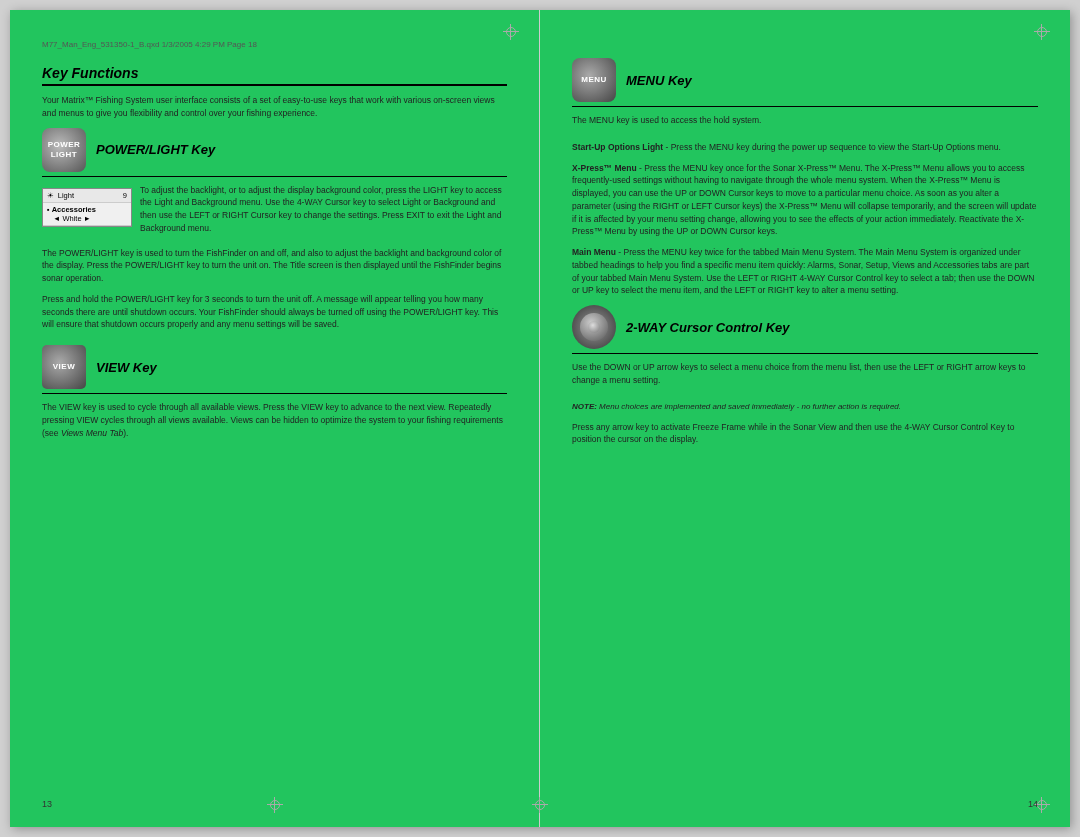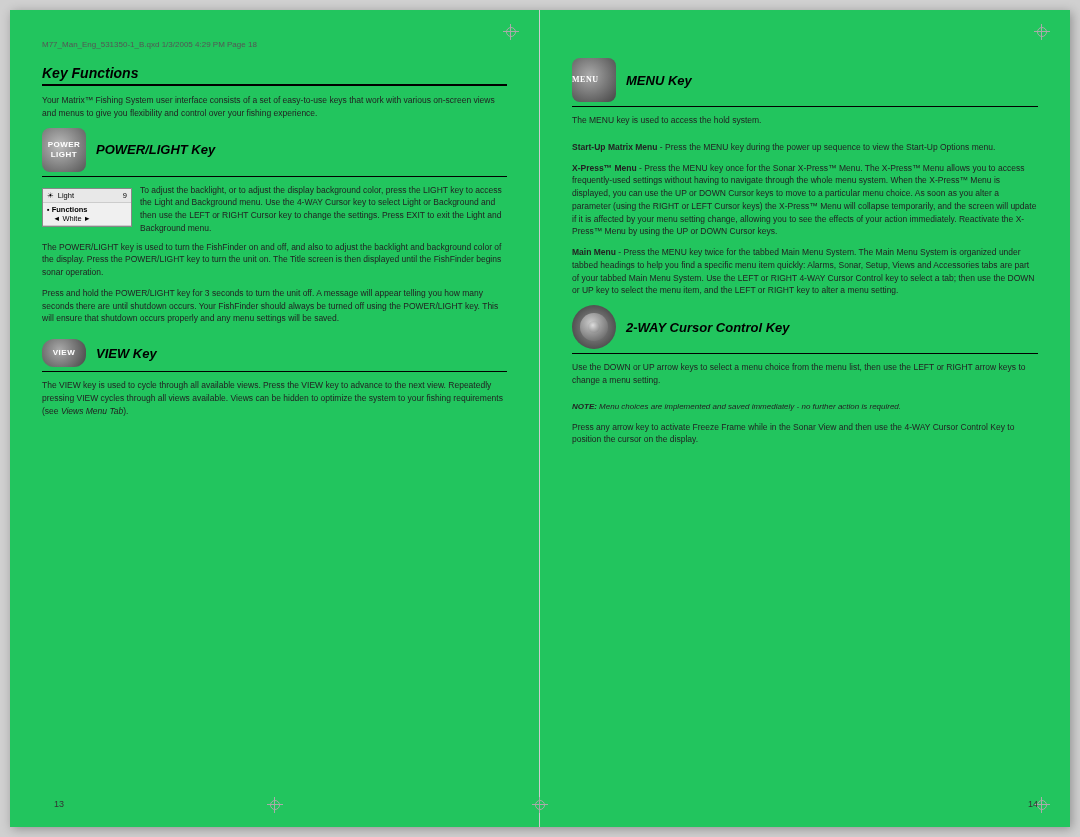--- a/index.html
+++ b/index.html
@@ -49,38 +49,38 @@
       width: 44px;
       height: 44px;
       display: flex;
       align-items: center;
       justify-content: center;
       flex-shrink: 0;
     }
 
     .key-icon-view {
       background: radial-gradient(circle at 40% 40%, #aaa, #444);
-      border-radius: 12px;
+      border-radius: 5px;
       width: 44px;
-      height: 28px;
+      height: 44px;
       display: flex;
       align-items: center;
       justify-content: center;
       flex-shrink: 0;
     }
 
     .key-icon-menu {
       background: radial-gradient(circle at 40% 40%, #aaa, #444);
       border-radius: 8px;
       width: 44px;
       height: 44px;
       display: flex;
       align-items: center;
-      flex-shrink: 0;
-      font-family: Liberation Serif, serif;
+      justify-content: center;
+      flex-shrink: 0;
     }
 
     .key-icon-4way {
       background: radial-gradient(circle at 50% 50%, #999, #333);
       border-radius: 50%;
       width: 44px;
       height: 44px;
       display: flex;
       align-items: center;
       justify-content: center;
@@ -180,21 +180,20 @@
 
     .note-bold {
       font-weight: bold;
     }
 
     .page-number {
       position: absolute;
       bottom: 18px;
       font-size: 9px;
       color: #333;
-      margin-left: 12px;
     }
 
     .page-number-left { left: 32px; }
     .page-number-right { right: 32px; }
 
     .bold-text { font-weight: bold; }
   </style>
 </head>
 <body>
 
@@ -238,36 +237,36 @@
           <div style="flex-shrink:0; width:88px; margin-top:2px;">
             <div class="menu-mockup">
               <div class="menu-row selected">
                 <span>☀</span>
                 <span style="flex:1; font-size:7.5px;">Light</span>
                 <span style="font-size:7.5px;">9</span>
               </div>
               <div style="padding:2px 4px; border-bottom:1px solid #ccc;">
                 <div style="font-size:7.5px; font-weight:bold; display:flex; align-items:center; gap:2px;">
                   <span>▪</span>
-                  <span>Functions</span>
+                  <span>Accessories</span>
                 </div>
                 <div style="font-size:7.5px; padding-left:6px; display:flex; align-items:center; gap:2px;">
                   <span>◄</span>
                   <span>White</span>
                   <span>►</span>
                 </div>
               </div>
             </div>
           </div>
 
           <p class="body-text" style="flex:1; margin-bottom:0;">To adjust the backlight, or to adjust the display background color, press the LIGHT key to access the Light and Background menu. Use the 4-WAY Cursor key to select Light or Background and then use the LEFT or RIGHT Cursor key to change the settings. Press EXIT to exit the Light and Background menu.</p>
         </div>
       </div>
 
-      <div style="display:flex; gap:10px; align-items:center; margin-bottom:8px; margin-top:6px;">
+      <div style="display:flex; gap:10px; align-items:center; margin-bottom:8px; margin-top:12px;">
         <p class="body-text" style="margin-bottom:0;">
           <span>The POWER/LIGHT key is used to turn the FishFinder on and off, and also to adjust the backlight and background color of the display. Press the POWER/LIGHT key to turn the unit on. The Title screen is then displayed until the FishFinder begins sonar operation.</span>
         </p>
       </div>
 
       <p class="body-text">Press and hold the POWER/LIGHT key for 3 seconds to turn the unit off. A message will appear telling you how many seconds there are until shutdown occurs. Your FishFinder should always be turned off using the POWER/LIGHT key. This will ensure that shutdown occurs properly and any menu settings will be saved.</p>
     </div>
 
     <div class="key-section">
       <div class="key-section-header">
@@ -298,21 +297,21 @@
       <div class="key-section-header-right" style="display:flex; align-items:center; gap:10px; border-bottom:1px solid #000; padding-bottom:4px; margin-bottom:7px;">
         <div class="key-icon-menu">
           <div class="key-label">MENU</div>
         </div>
         <div class="key-section-title">MENU Key</div>
       </div>
       <p class="body-text">The MENU key is used to access the hold system.</p>
     </div>
 
     <p class="body-text">
-      <span class="bold-text">Start-Up Matrix Menu</span><span> - Press the MENU key during the power up sequence to view the Start-Up Options menu.</span>
+      <span class="bold-text">Start-Up Options Light</span><span> - Press the MENU key during the power up sequence to view the Start-Up Options menu.</span>
     </p>
 
     <p class="body-text">
       <span class="bold-text">X-Press™ Menu</span><span> - Press the MENU key once for the Sonar X-Press™ Menu. The X-Press™ Menu allows you to access frequently-used settings without having to navigate through the whole menu system. When the X-Press™ Menu is displayed, you can use the UP or DOWN Cursor keys to move to a particular menu choice. As soon as you alter a parameter (using the RIGHT or LEFT Cursor keys) the X-Press™ Menu will collapse temporarily, and the screen will update if it is affected by your menu setting change, allowing you to see the effects of your action immediately. Reactivate the X-Press™ Menu by using the UP or DOWN Cursor keys.</span>
     </p>
 
     <p class="body-text">
       <span class="bold-text">Main Menu</span><span> - Press the MENU key twice for the tabbed Main Menu System. The Main Menu System is organized under tabbed headings to help you find a specific menu item quickly: Alarms, Sonar, Setup, Views and Accessories tabs are part of your tabbed Main Menu System. Use the LEFT or RIGHT 4-WAY Cursor Control key to select a tab; then use the DOWN or UP key to select the menu item, and the LEFT or RIGHT key to alter a menu setting.</span>
     </p>
 

